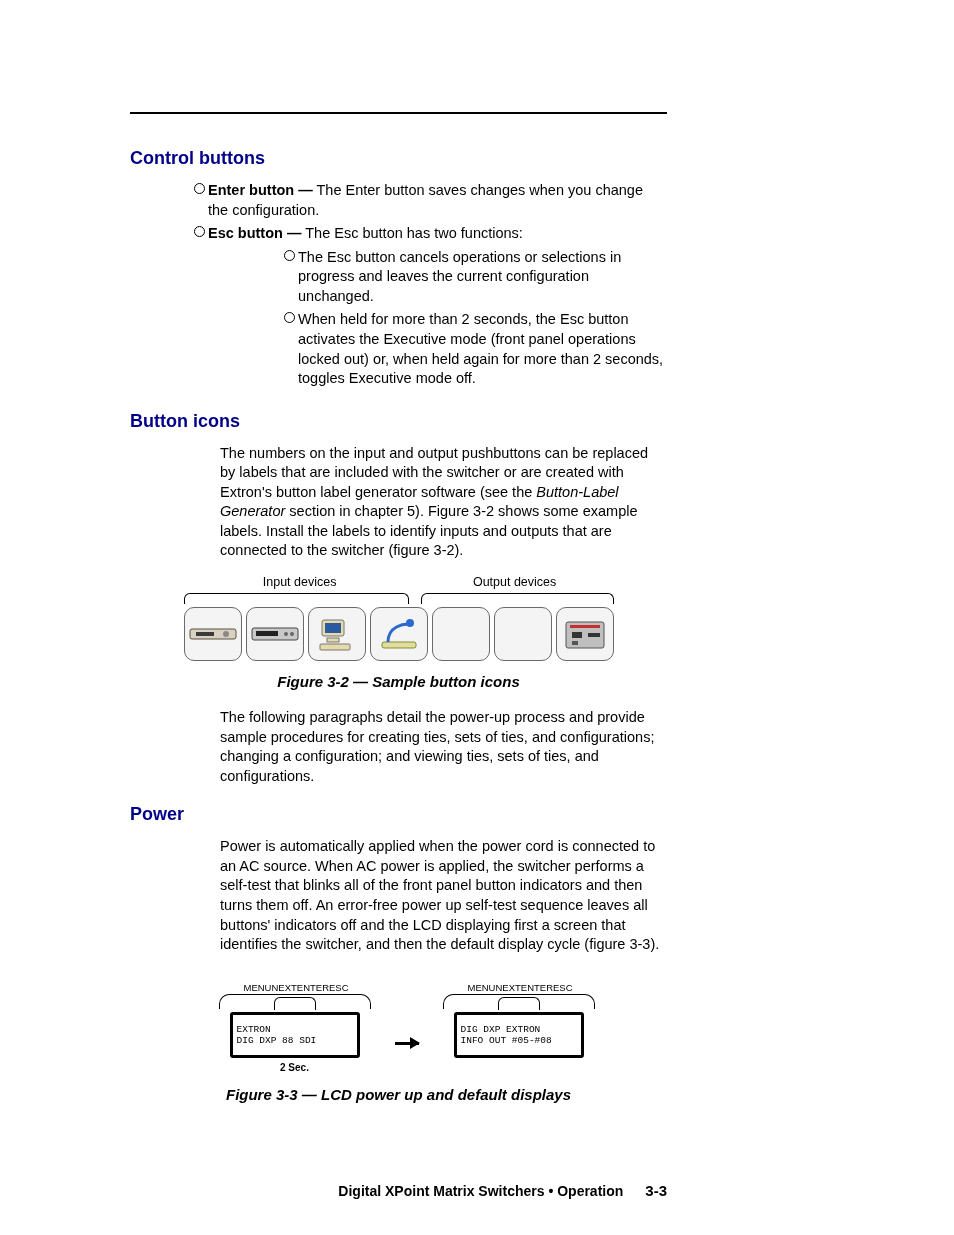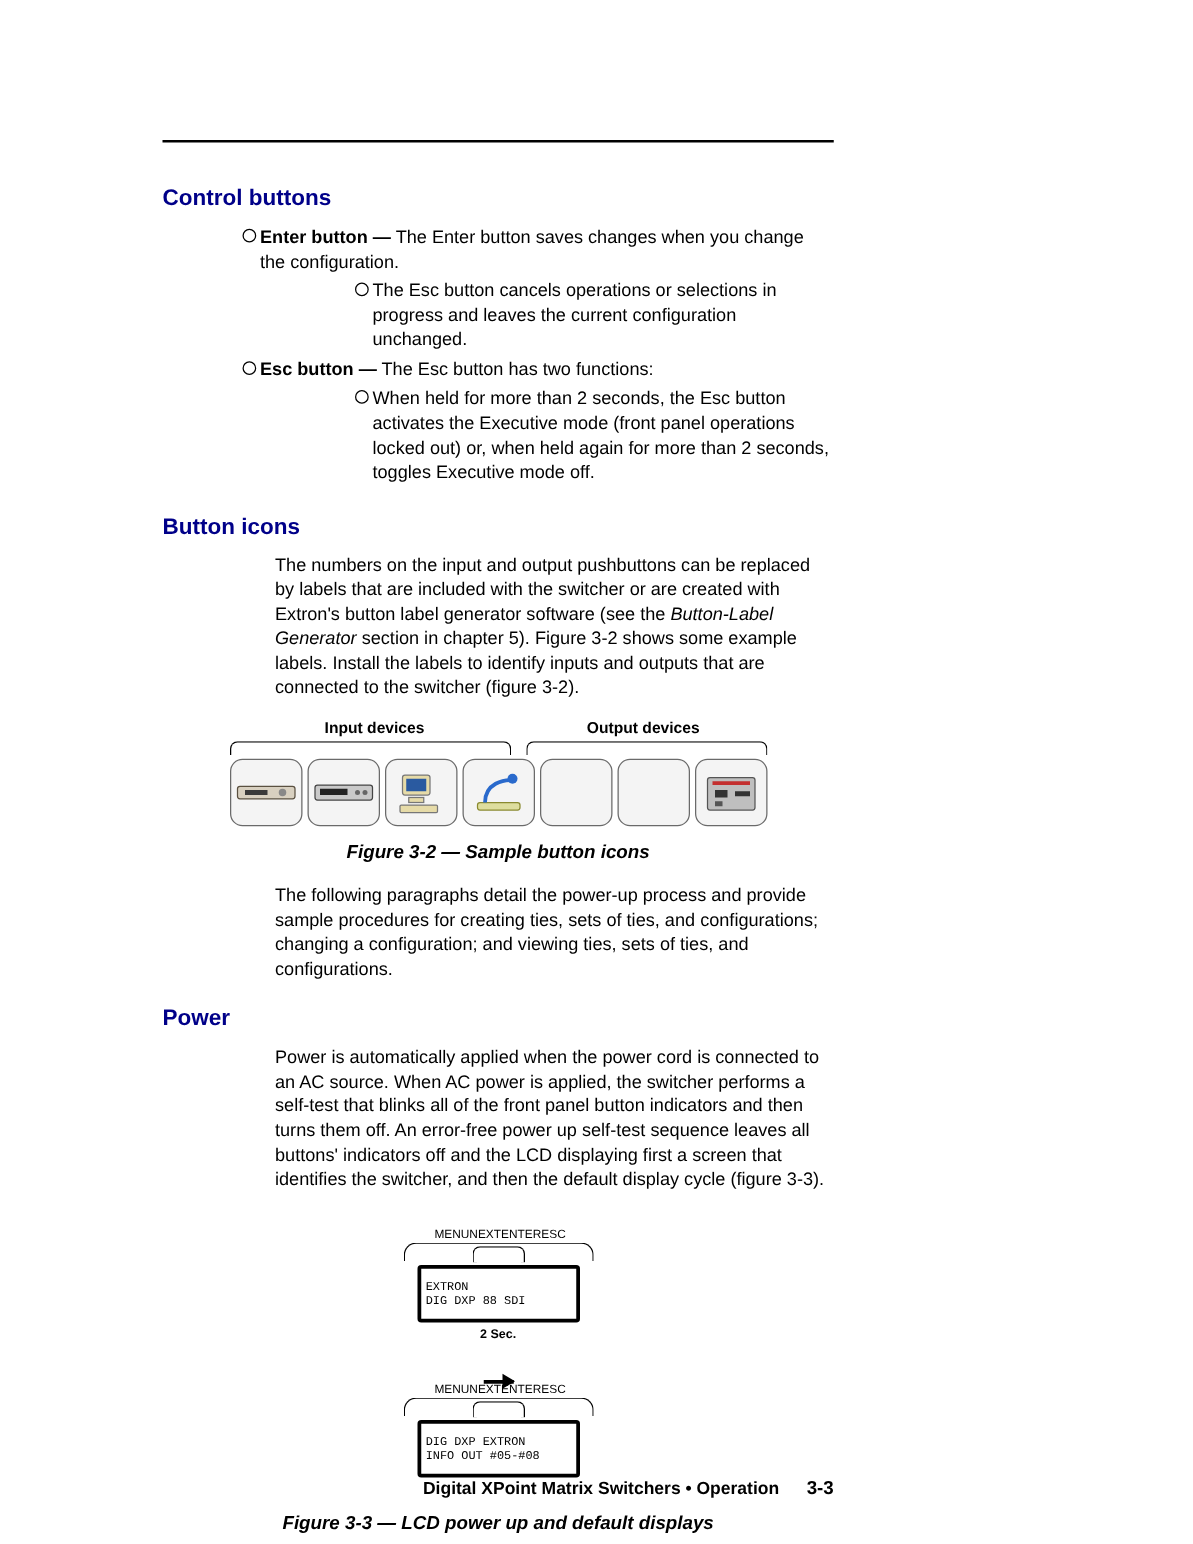--- a/index.html
+++ b/index.html
@@ -81,21 +81,21 @@
     margin: 12px 0 18px 0;
   }
   
   .fig32 {
     margin: 14px auto 6px auto;
     width: 430px;
   }
   .fig32-labels {
     display: flex;
     font-size: 12.5px;
-    font-weight: 700;
+    font-weight: 400;
     margin-bottom: 4px;
   }
   .fig32-labels .lbl-left { flex: 1.08; text-align: center; }
   .fig32-labels .lbl-right { flex: 0.92; text-align: center; }
   .brackets {
     display: flex;
     margin-bottom: 3px;
   }
   .brackets .br {
     border: 1.5px solid #000;
@@ -133,21 +133,21 @@
   }
   .footer .ftitle { font-weight: 600; }
   .footer .fpage { font-weight: 700; font-size: 15px; }
   
   .fig33 {
     margin: 28px auto 8px auto;
     width: 360px;
   }
   .fig33-top {
     display: flex;
-    flex-direction: column;
+    gap: 24px;
   }
   .device-slot {
     flex: 1;
     display: flex;
     flex-direction: column;
     align-items: center;
   }
   .ticks {
     display: flex;
     justify-content: space-between;
@@ -235,35 +235,35 @@
     <div class="bullet-row">
       <div class="bullet-mark">
           <span class="circle-open"></span>
         </div>
       <div class="bullet-text">
         <b>Enter button —</b>
         <span>The Enter button saves changes when you change the configuration.</span>
       </div>
     </div>
 
+    <div class="bullet-row">
+      <div class="bullet-mark">
+          <span class="circle-open"></span>
+        </div>
+      <div class="bullet-text">
+        <b>Esc button —</b>
+        <span>The Esc button has two functions:</span>
+      </div>
+    </div>
+
     <div class="bullet-row inner">
       <div class="bullet-mark">
           <span class="circle-open"></span>
         </div>
       <div class="bullet-text">The Esc button cancels operations or selections in progress and leaves the current configuration unchanged.</div>
-    </div>
-
-    <div class="bullet-row">
-      <div class="bullet-mark">
-          <span class="circle-open"></span>
-        </div>
-      <div class="bullet-text">
-        <b>Esc button —</b>
-        <span>The Esc button has two functions:</span>
-      </div>
     </div>
 
     <div class="bullet-row inner">
       <div class="bullet-mark">
           <span class="circle-open"></span>
         </div>
       <div class="bullet-text">When held for more than 2 seconds, the Esc button activates the Executive mode (front panel operations locked out) or, when held again for more than 2 seconds, toggles Executive mode off.</div>
     </div>
 
     <div class="indent2 h3" style="margin-top:22px">Button icons</div>

